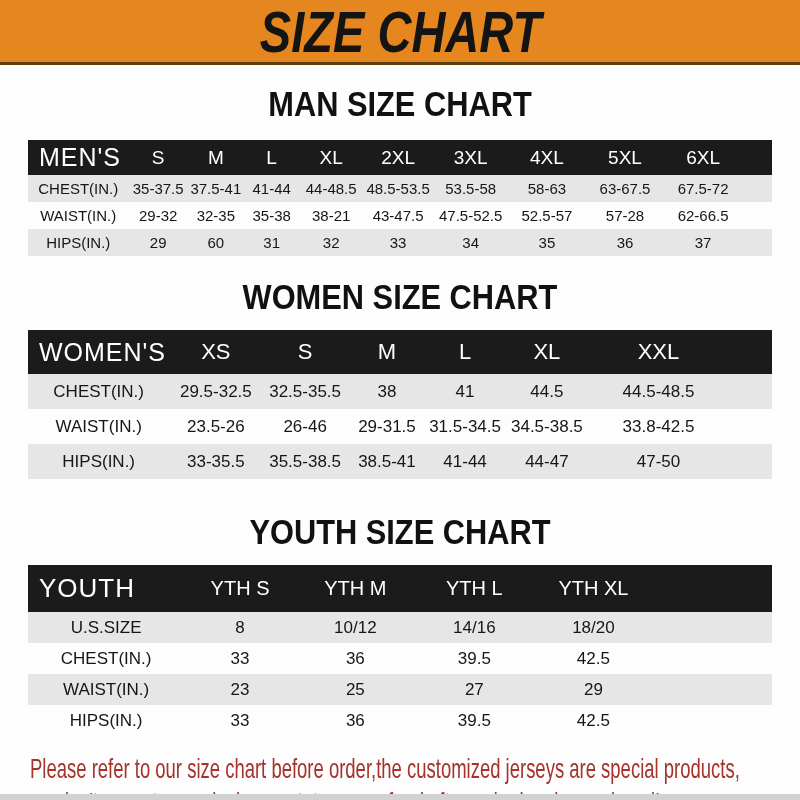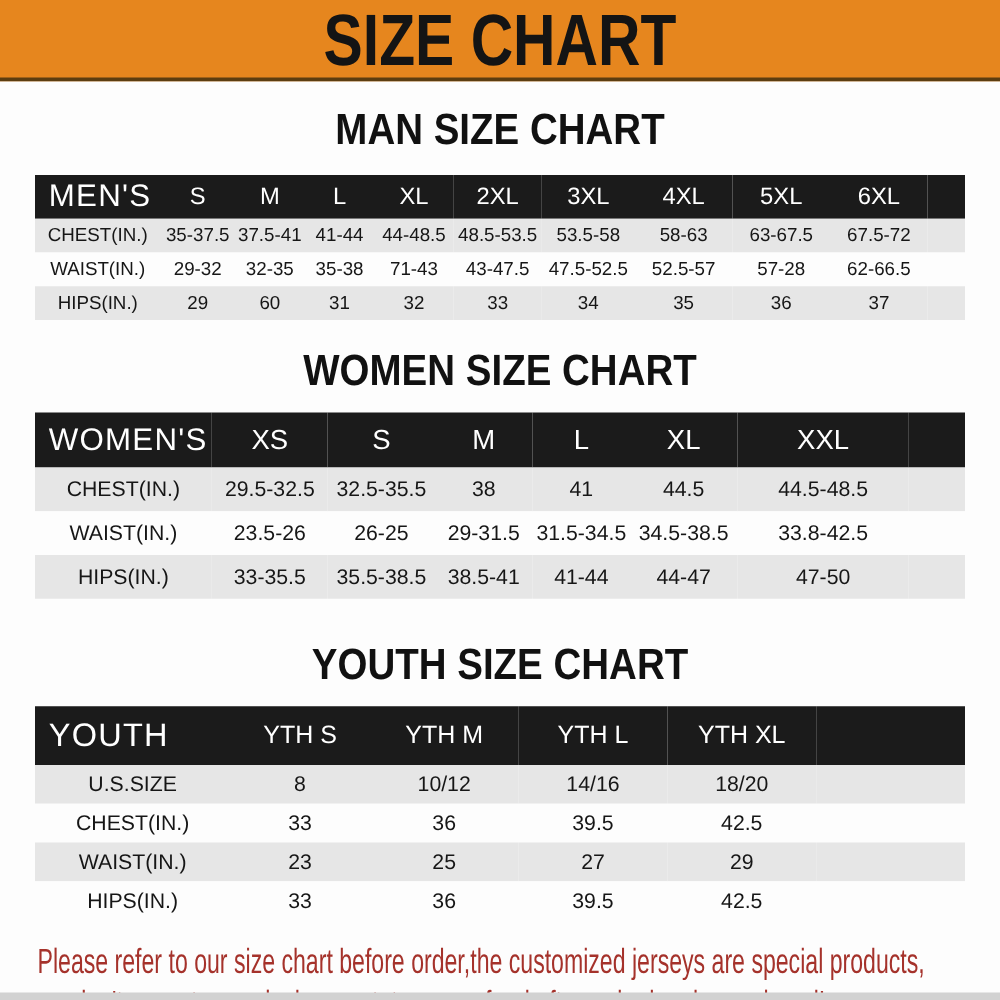--- a/index.html
+++ b/index.html
@@ -1,21 +1,21 @@
 <!DOCTYPE html>
 <html><head>
 <meta charset="utf-8">
 <style>
   html,body{margin:0;padding:0;background:#ffffff;}
   body{width:800px;height:800px;font-family:"Liberation Sans",sans-serif;color:#161616;}
   .page{position:relative;width:800px;height:800px;overflow:hidden;background:#fdfdfd;}
 
   
   .banner{height:62px;background:#E6861E;border-bottom:3px solid #5C3D10;
-          display:flex;align-items:center;justify-content:center;}
+          display:flex;align-items:center;justify-content:center;font-style:italic;}
   .banner h1{margin:0;font-size:56px;font-weight:bold;color:#141414;letter-spacing:0px;
              transform:scale(0.84,1.04);white-space:nowrap;}
 
   
   .section-heading{margin:0;text-align:center;font-size:35px;font-weight:bold;color:#111;
                    transform:scaleX(0.88);white-space:nowrap;line-height:38px;}
   .heading-men{margin-top:20px;margin-bottom:17px;}
   .heading-women{margin-top:22px;margin-bottom:14px;}
   .heading-youth{margin-top:34px;margin-bottom:14px;}
 
@@ -99,21 +99,21 @@
           <td>58-63</td>
           <td>63-67.5</td>
           <td>67.5-72</td>
           <td></td>
         </tr>
         <tr class="row-white">
           <td class="row-label">WAIST(IN.)</td>
           <td>29-32</td>
           <td>32-35</td>
           <td>35-38</td>
-          <td>71-43</td>
+          <td>38-21</td>
           <td>43-47.5</td>
           <td>47.5-52.5</td>
           <td>52.5-57</td>
           <td>57-28</td>
           <td>62-66.5</td>
           <td></td>
         </tr>
         <tr class="row-gray">
           <td class="row-label">HIPS(IN.)</td>
           <td>29</td>
@@ -163,21 +163,21 @@
           <td>32.5-35.5</td>
           <td>38</td>
           <td>41</td>
           <td>44.5</td>
           <td>44.5-48.5</td>
           <td></td>
         </tr>
         <tr class="row-white">
           <td class="row-label">WAIST(IN.)</td>
           <td>23.5-26</td>
-          <td>26-25</td>
+          <td>26-46</td>
           <td>29-31.5</td>
           <td>31.5-34.5</td>
           <td>34.5-38.5</td>
           <td>33.8-42.5</td>
           <td></td>
         </tr>
         <tr class="row-gray">
           <td class="row-label">HIPS(IN.)</td>
           <td>33-35.5</td>
           <td>35.5-38.5</td>

